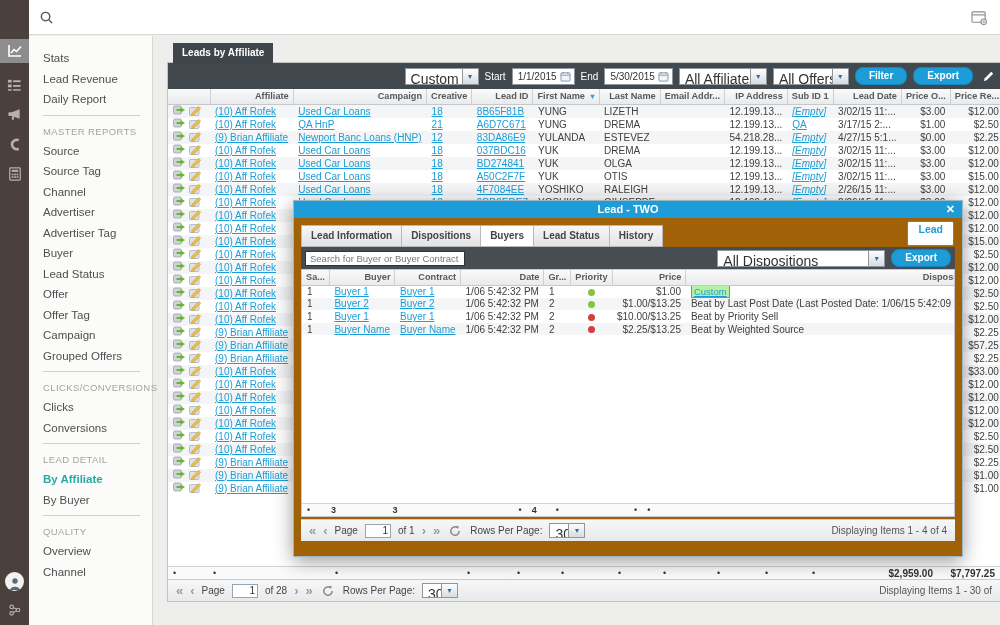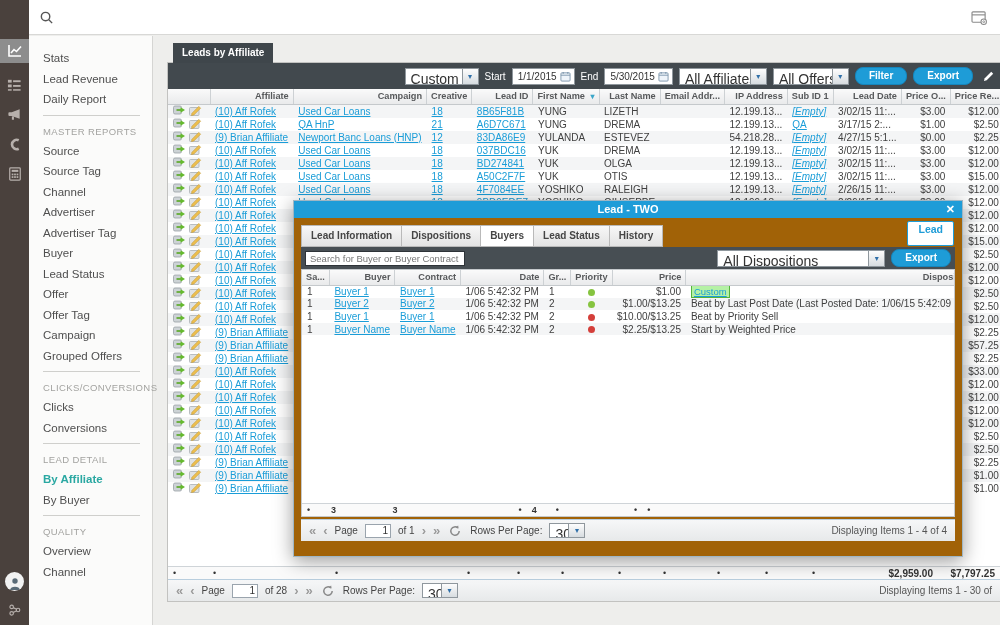--- a/index.html
+++ b/index.html
@@ -1227,21 +1227,21 @@
               <td>Beat by Priority Sell</td>
             </tr>
             <tr class="alt">
               <td>1</td>
               <td><a class="lnk">Buyer Name</a></td>
               <td><a class="lnk">Buyer Name</a></td>
               <td class="cr">1/06 5:42:32 PM</td>
               <td>2</td>
               <td style="text-align:center"><span class="dot r"></span></td>
               <td class="cr">$2.25/$13.25</td>
-              <td>Start by Weighted Price</td>
+              <td>Beat by Weighted Source</td>
             </tr>
           </tbody>
         </table>
       <table class="grid" id="modal-summary">
           <colgroup>
             <col style="width:24px">
             <col style="width:62px">
             <col style="width:60px">
             <col style="width:80px">
             <col style="width:24px">

